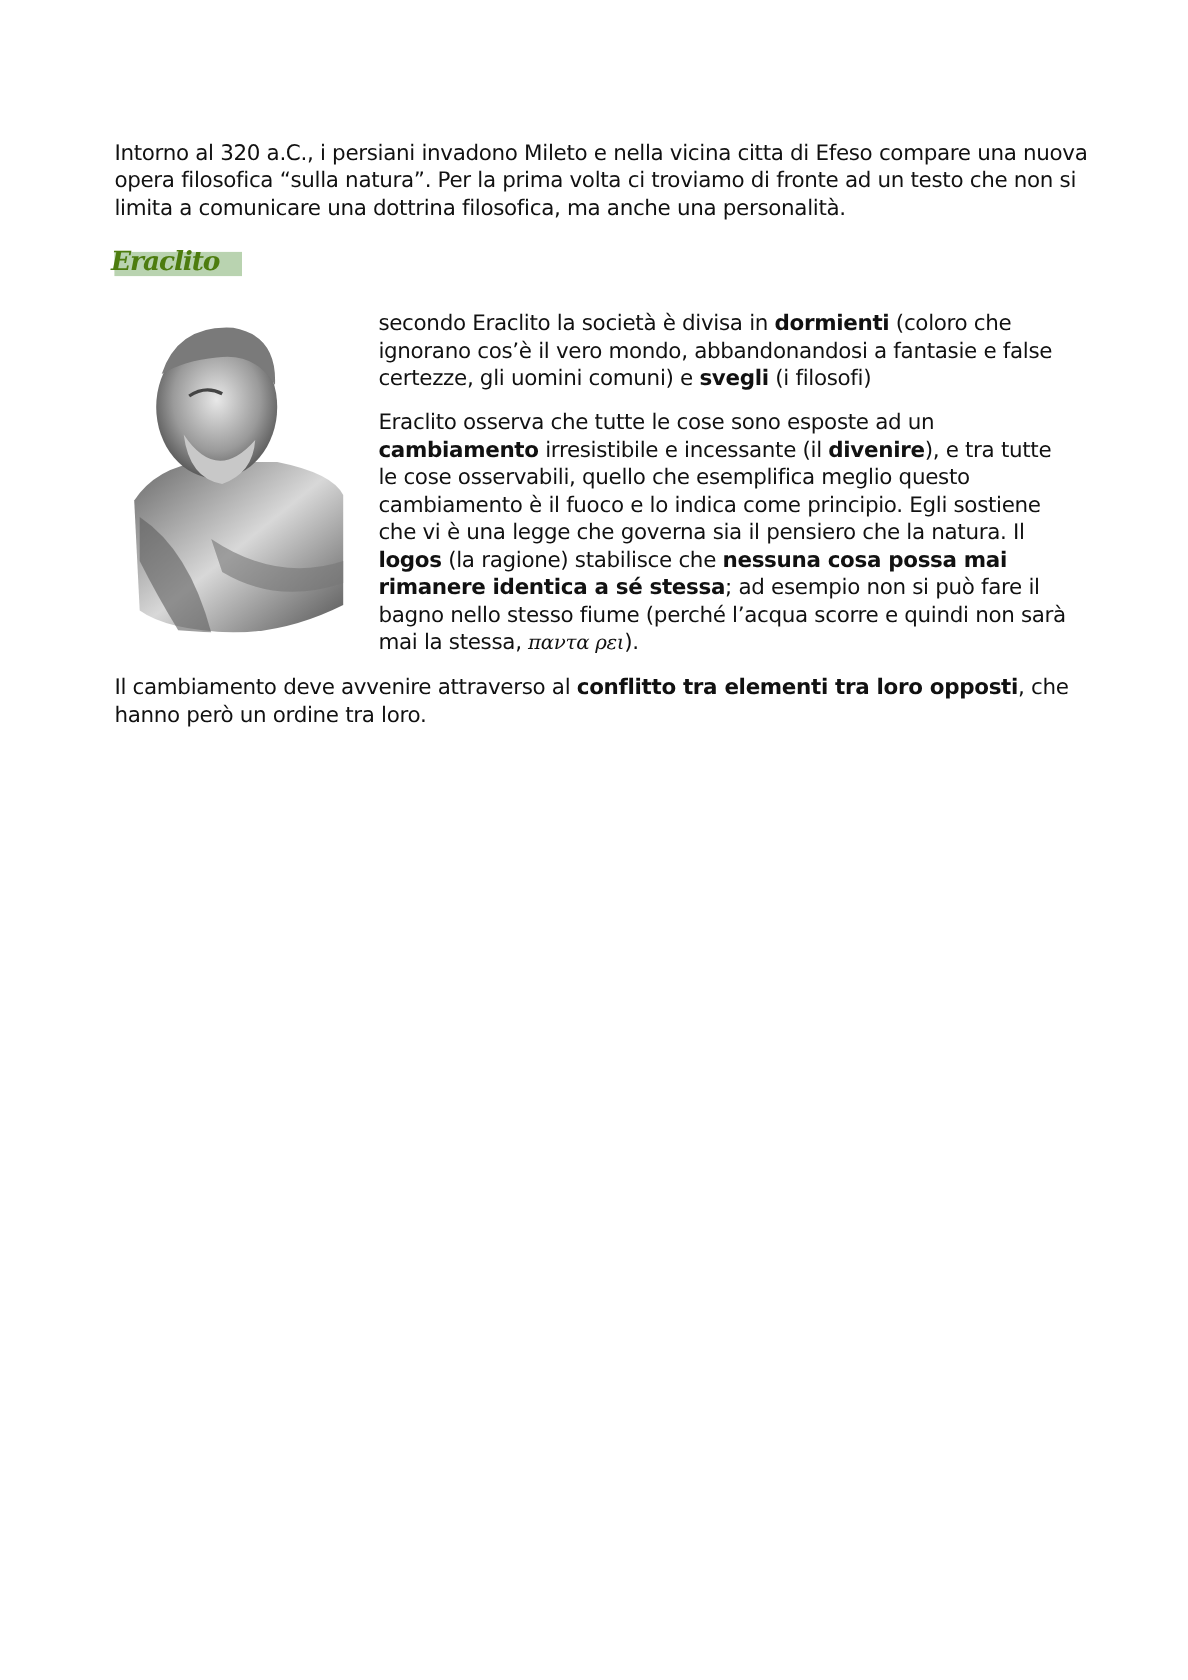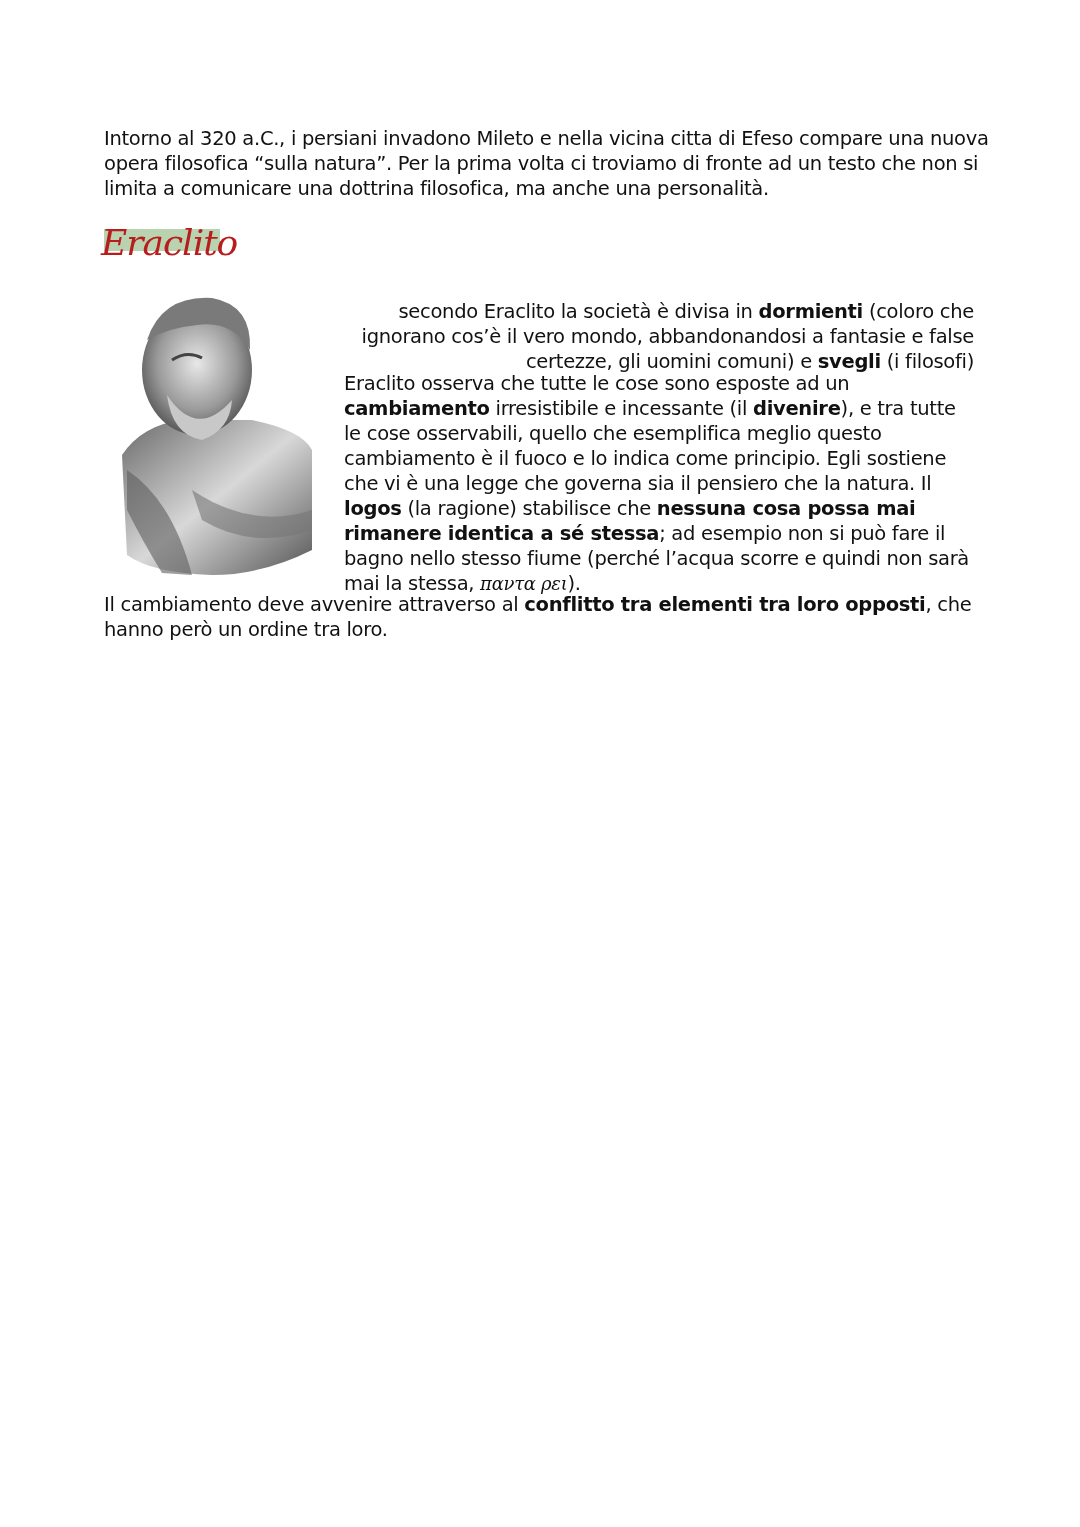--- a/index.html
+++ b/index.html
@@ -2,26 +2,26 @@
 <html><head>
   <meta charset="utf-8">
   <style>
     html, body { margin: 0; padding: 0; background: #ffffff; }
     body { width: 1080px; height: 1527px; position: relative; overflow: hidden;
       font-family: "DejaVu Sans", sans-serif; color: #111; }
     .para { position: absolute; font-size: 19.5px; line-height: 25px; letter-spacing: -0.3px; }
     .intro { left: 104px; top: 126px; width: 900px; }
     .heading { position: absolute; left: 101px; top: 222px; }
     .heading .hl { position: absolute; left: 3px; top: 7px; width: 116px; height: 22px; background: #b9d3b0; }
-    .heading .txt { position: relative; font-family: "DejaVu Serif", serif; font-style: italic; font-weight: normal;
-      font-size: 36px; letter-spacing: -1px; color: #b91c1c; }
+    .heading .txt { position: relative; font-family: "DejaVu Serif", serif; font-style: italic; font-weight: bold;
+      font-size: 24px; letter-spacing: -1px; color: #4d7c0f; }
     .bust { position: absolute; left: 112px; top: 290px; width: 205px; height: 285px; }
-    .p1 { left: 344px; top: 299px; width: 630px; text-align: right; }
+    .p1 { left: 344px; top: 281px; width: 630px; }
     .p2 { left: 344px; top: 371px; width: 630px; }
-    .outro { left: 104px; top: 592px; width: 900px; }
+    .outro { left: 104px; top: 612px; width: 900px; }
     b { font-weight: bold; }
     .greek { font-family: "DejaVu Serif", serif; font-style: italic; font-size: 18px; }
   </style>
 </head>
 <body>
 
 <div class="para intro">Intorno al 320 a.C., i persiani invadono Mileto e nella vicina citta di Efeso compare una nuova opera filosofica “sulla natura”. Per la prima volta ci troviamo di fronte ad un testo che non si limita a comunicare una dottrina filosofica, ma anche una personalità.</div>
 
 <div class="heading">
   <div class="hl"></div>

